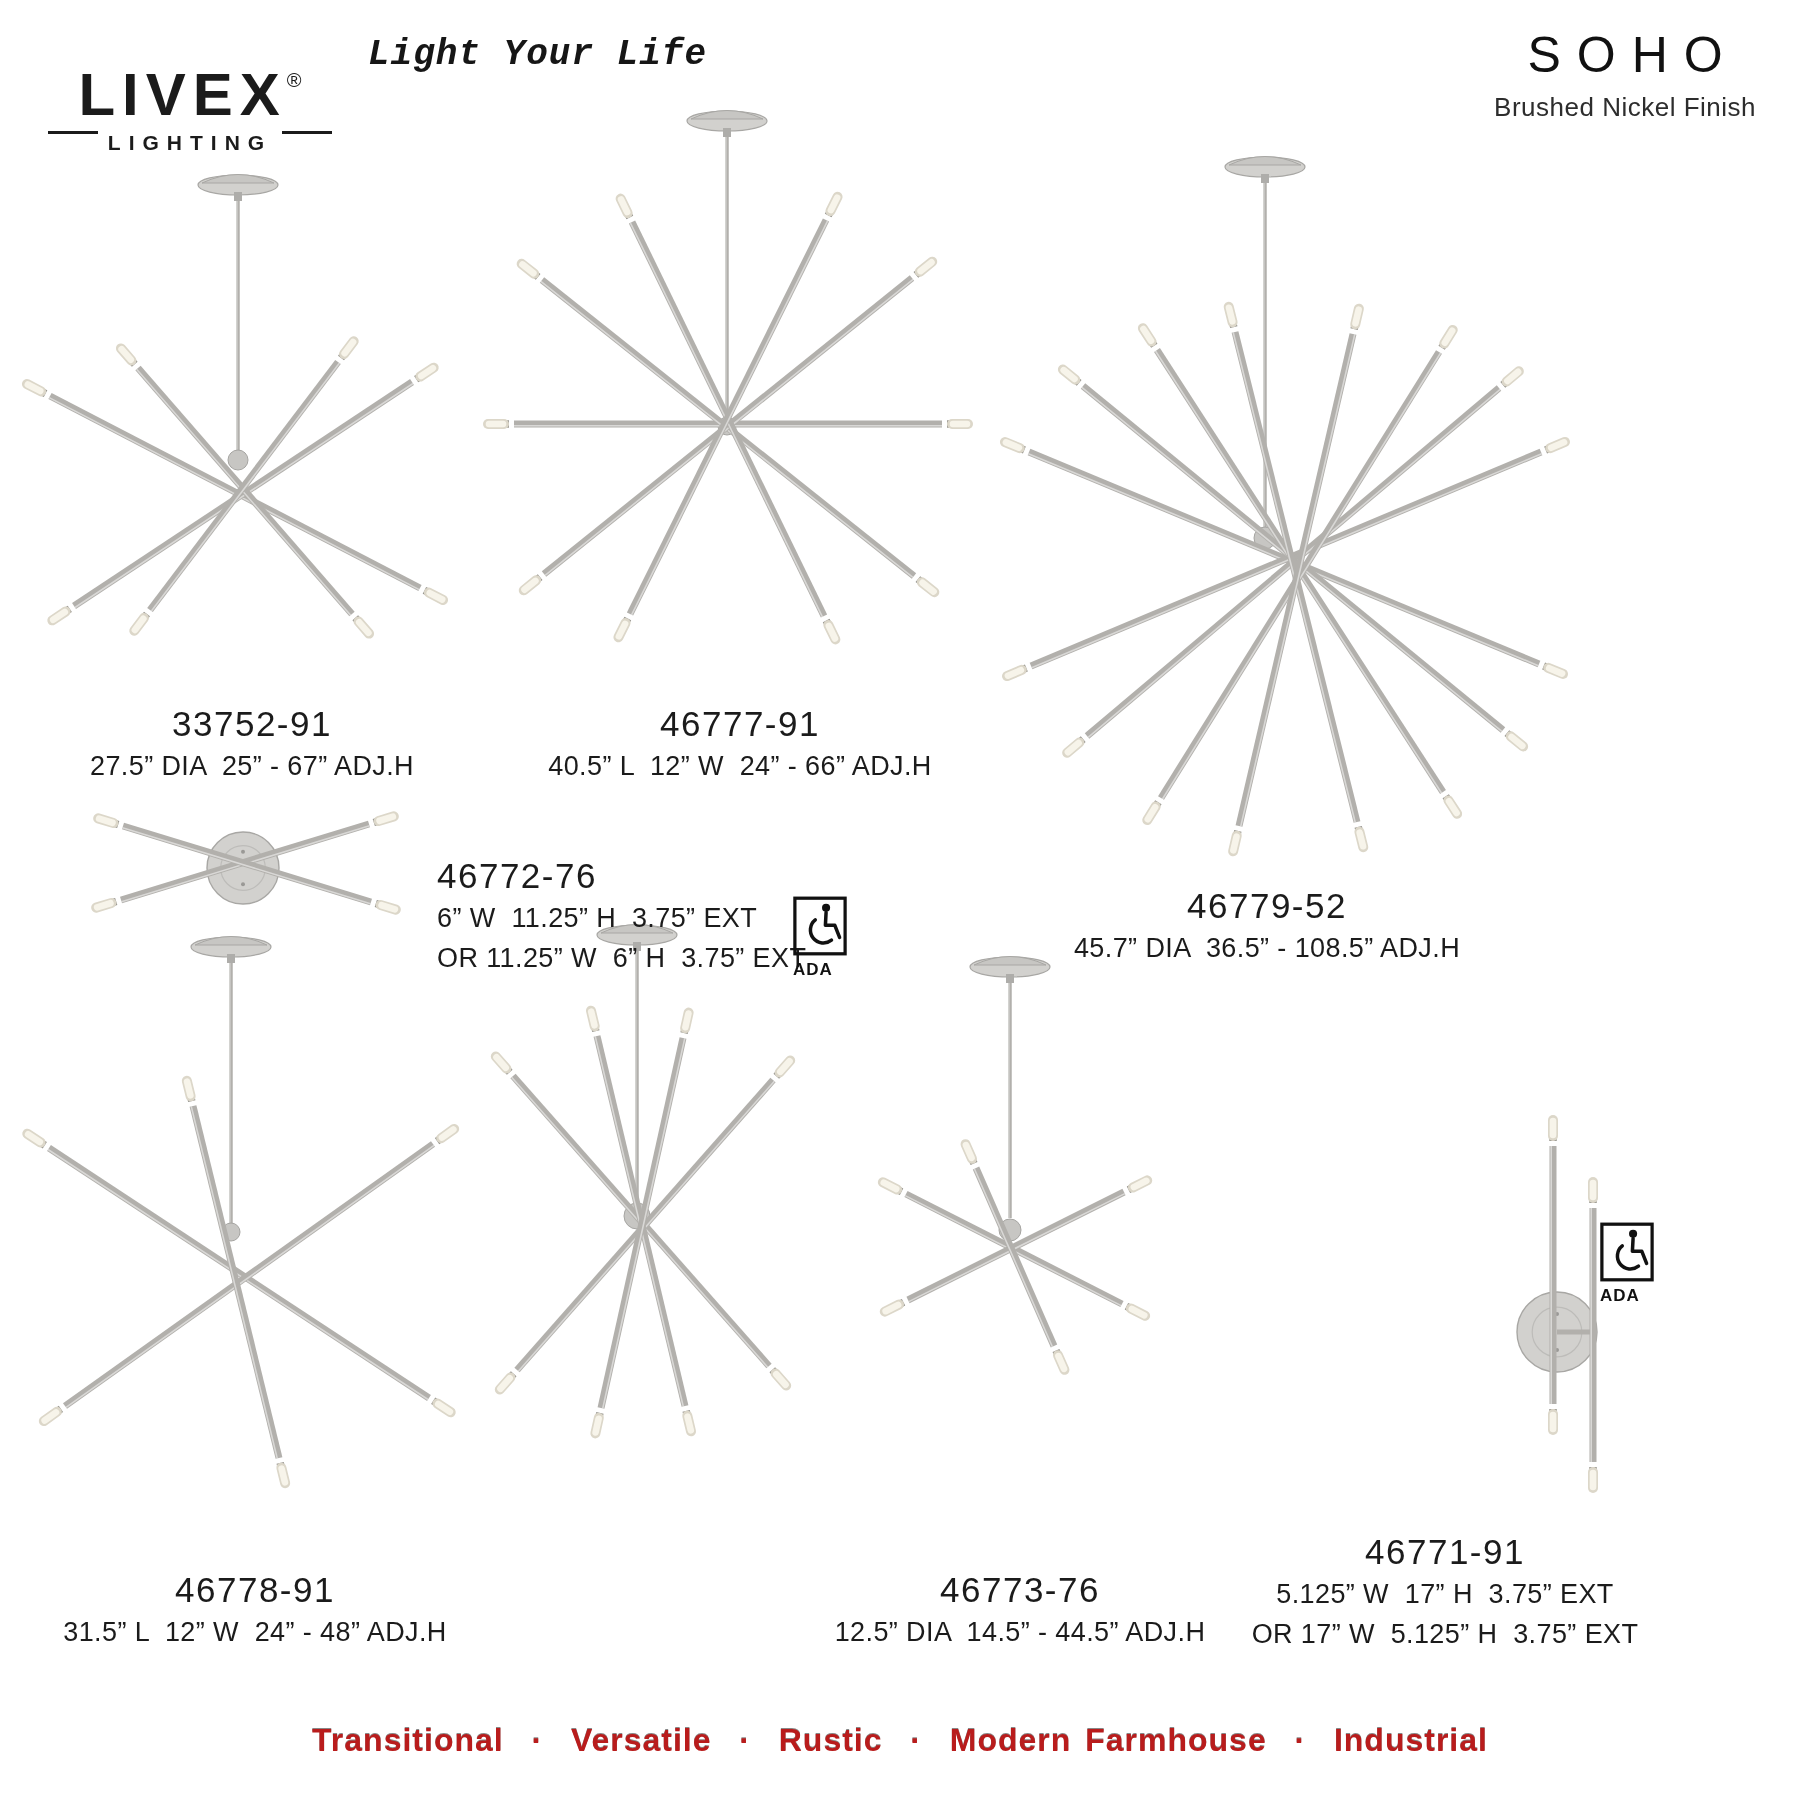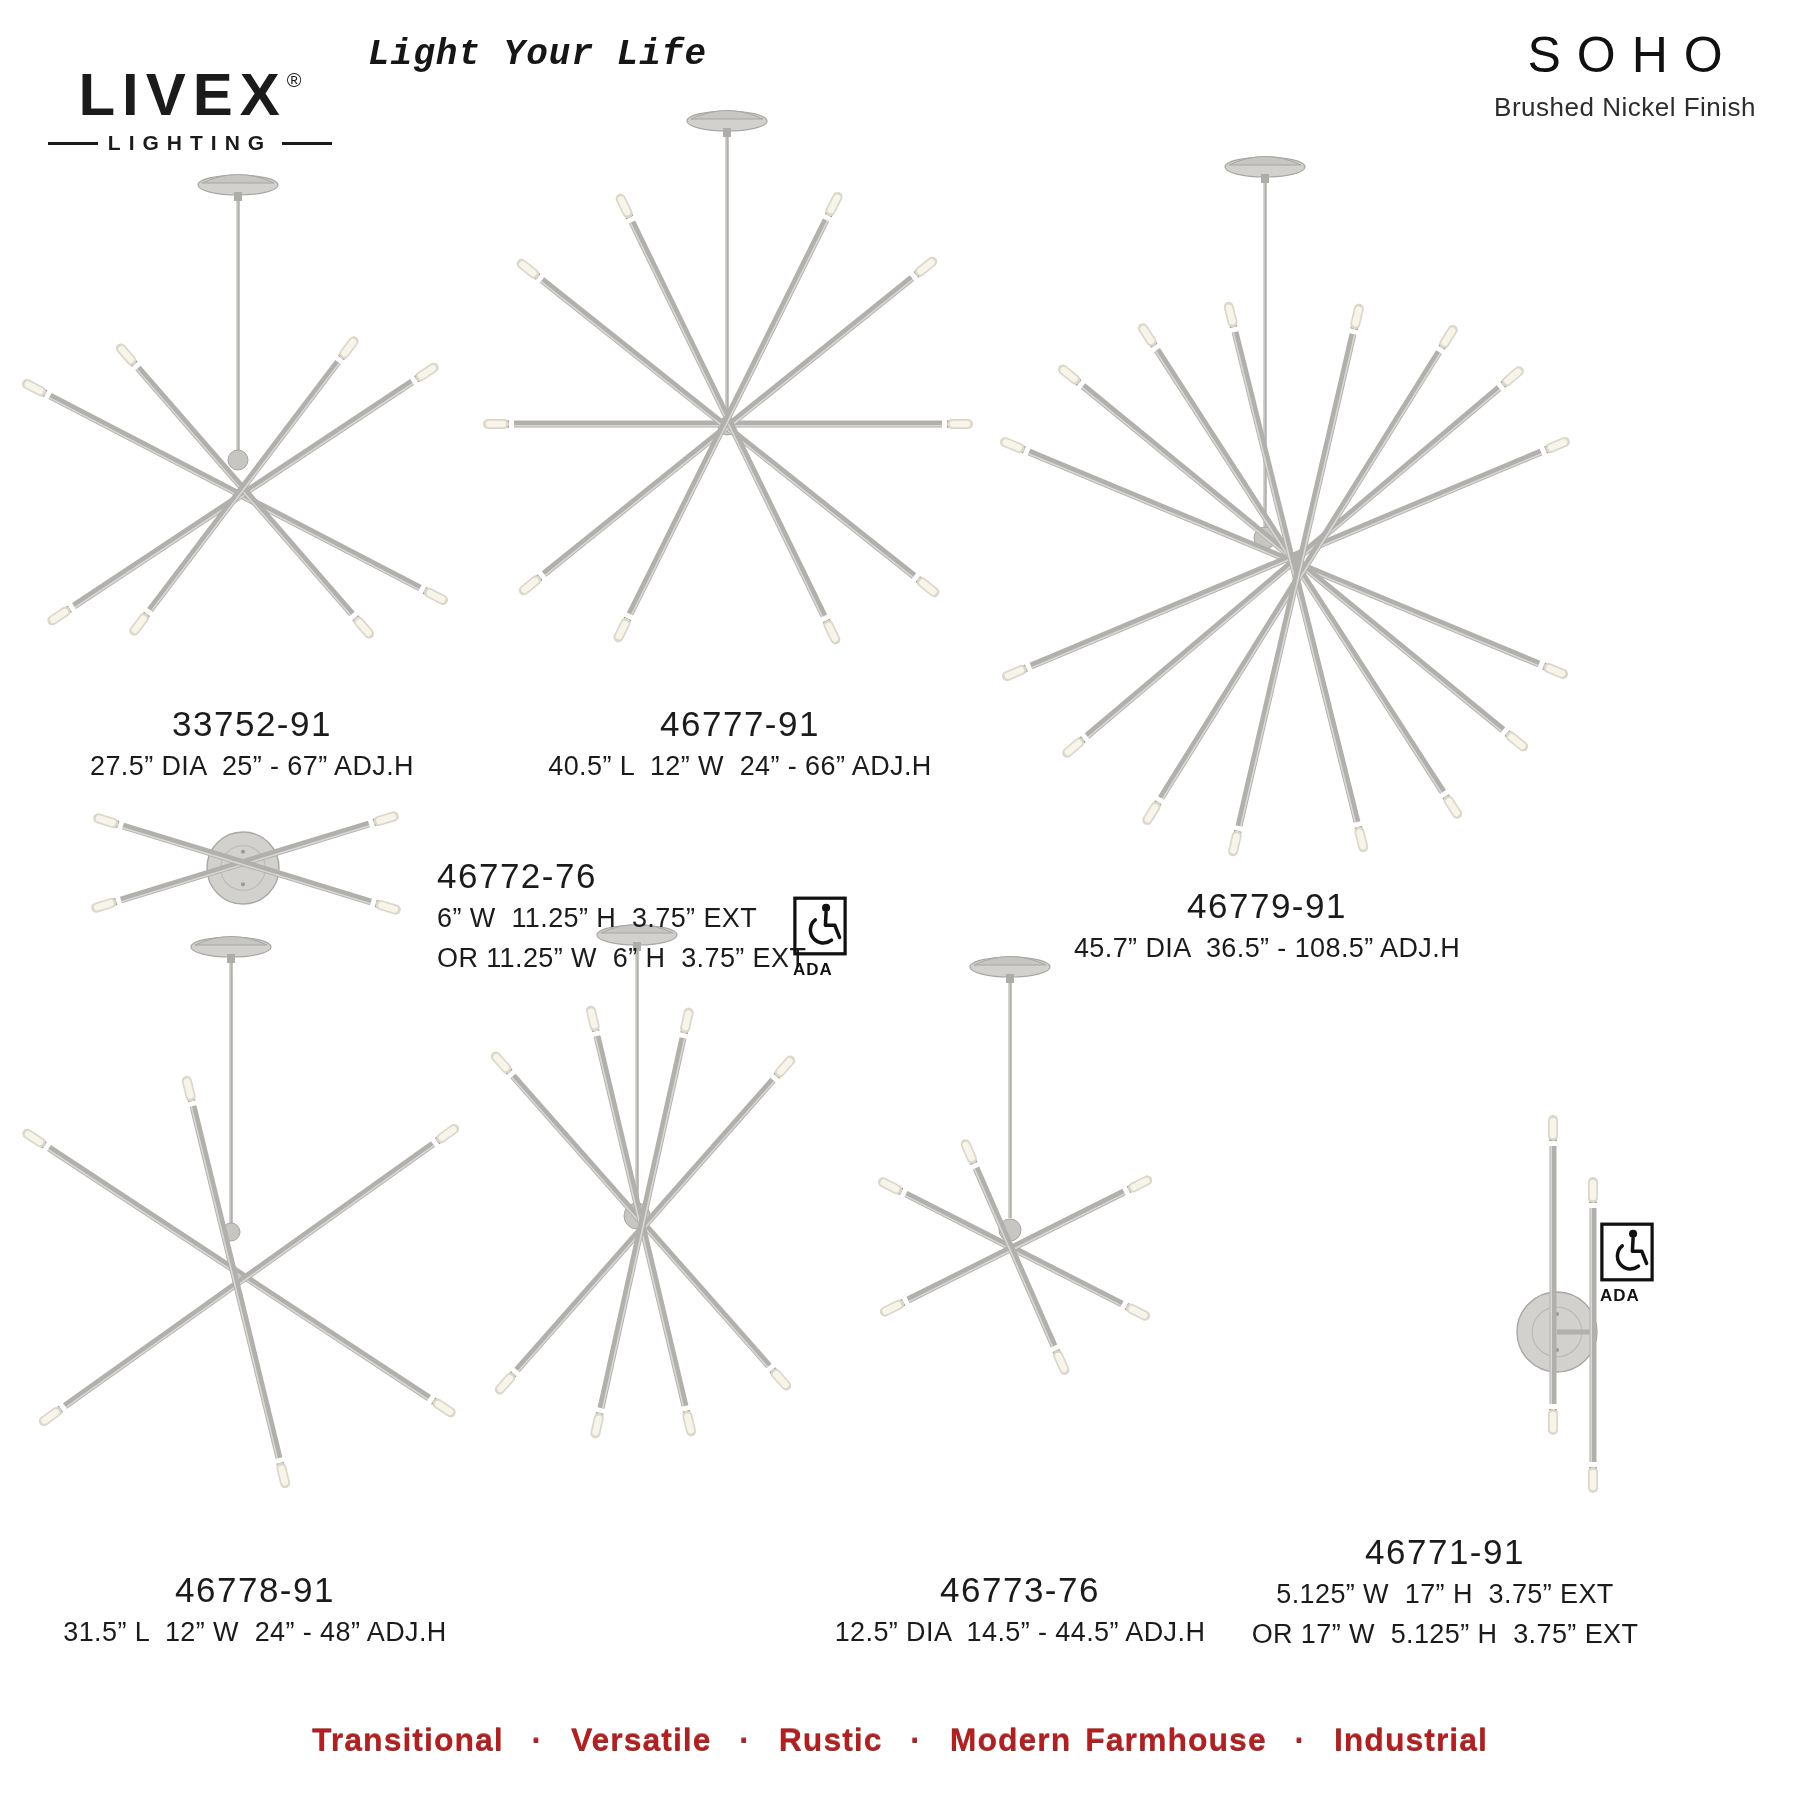--- a/index.html
+++ b/index.html
@@ -4,21 +4,21 @@
 <style>
   html,body{margin:0;padding:0;background:#fff;}
   .page{
     position:relative;width:1800px;height:1801px;background:#ffffff;overflow:hidden;
     font-family:"Liberation Sans",sans-serif;color:#1b1b1b;
   }
   
   .logo{position:absolute;left:45px;top:50px;width:290px;text-align:center;}
   .logo-main{font-size:60px;font-weight:700;letter-spacing:7px;line-height:60px;color:#1b1b1b;white-space:nowrap;}
   .logo-main sup{font-size:20px;font-weight:400;vertical-align:28px;letter-spacing:0;}
-  .logo-sub{display:flex;align-items:center;justify-content:center;gap:10px;margin-top:6px;}
+  .logo-sub{display:flex;align-items:flex-start;justify-content:center;gap:10px;margin-top:6px;}
   .logo-sub .dash{width:50px;height:3px;background:#1b1b1b;}
   .logo-sub .sub-text{font-size:21px;font-weight:700;letter-spacing:8px;white-space:nowrap;}
   .script-tagline{
     position:absolute;left:368px;top:34px;
     font-family:Liberation Mono, monospace;font-style:italic;font-weight:700;
     font-size:36px;color:#161616;letter-spacing:1px;white-space:nowrap;
   }
   .collection-block{position:absolute;right:44px;top:26px;text-align:center;}
   .collection-name{font-size:50px;font-weight:500;letter-spacing:16px;color:#111;margin-right:-16px;white-space:nowrap;}
   .finish-name{font-size:26px;font-weight:400;color:#2d2d2d;margin-top:8px;letter-spacing:0.5px;white-space:nowrap;}
@@ -373,21 +373,21 @@
     <div class="model">33752-91</div>
     <div class="dims">27.5” DIA  25” - 67” ADJ.H</div>
   </div>
 
   <div class="label" style="left:540px;top:704px;width:400px">
     <div class="model">46777-91</div>
     <div class="dims">40.5” L  12” W  24” - 66” ADJ.H</div>
   </div>
 
   <div class="label" style="left:1037px;top:886px;width:460px">
-    <div class="model">46779-91</div>
+    <div class="model">46779-52</div>
     <div class="dims">45.7” DIA  36.5” - 108.5” ADJ.H</div>
   </div>
 
   <div class="label left-align" style="left:437px;top:856px">
     <div class="model">46772-76</div>
     <div class="dims">6” W  11.25” H  3.75” EXT</div>
     <div class="dims" style="margin-top:0">OR 11.25” W  6” H  3.75” EXT</div>
   </div>
 
   <div class="ada" style="left:793px;top:896px">

